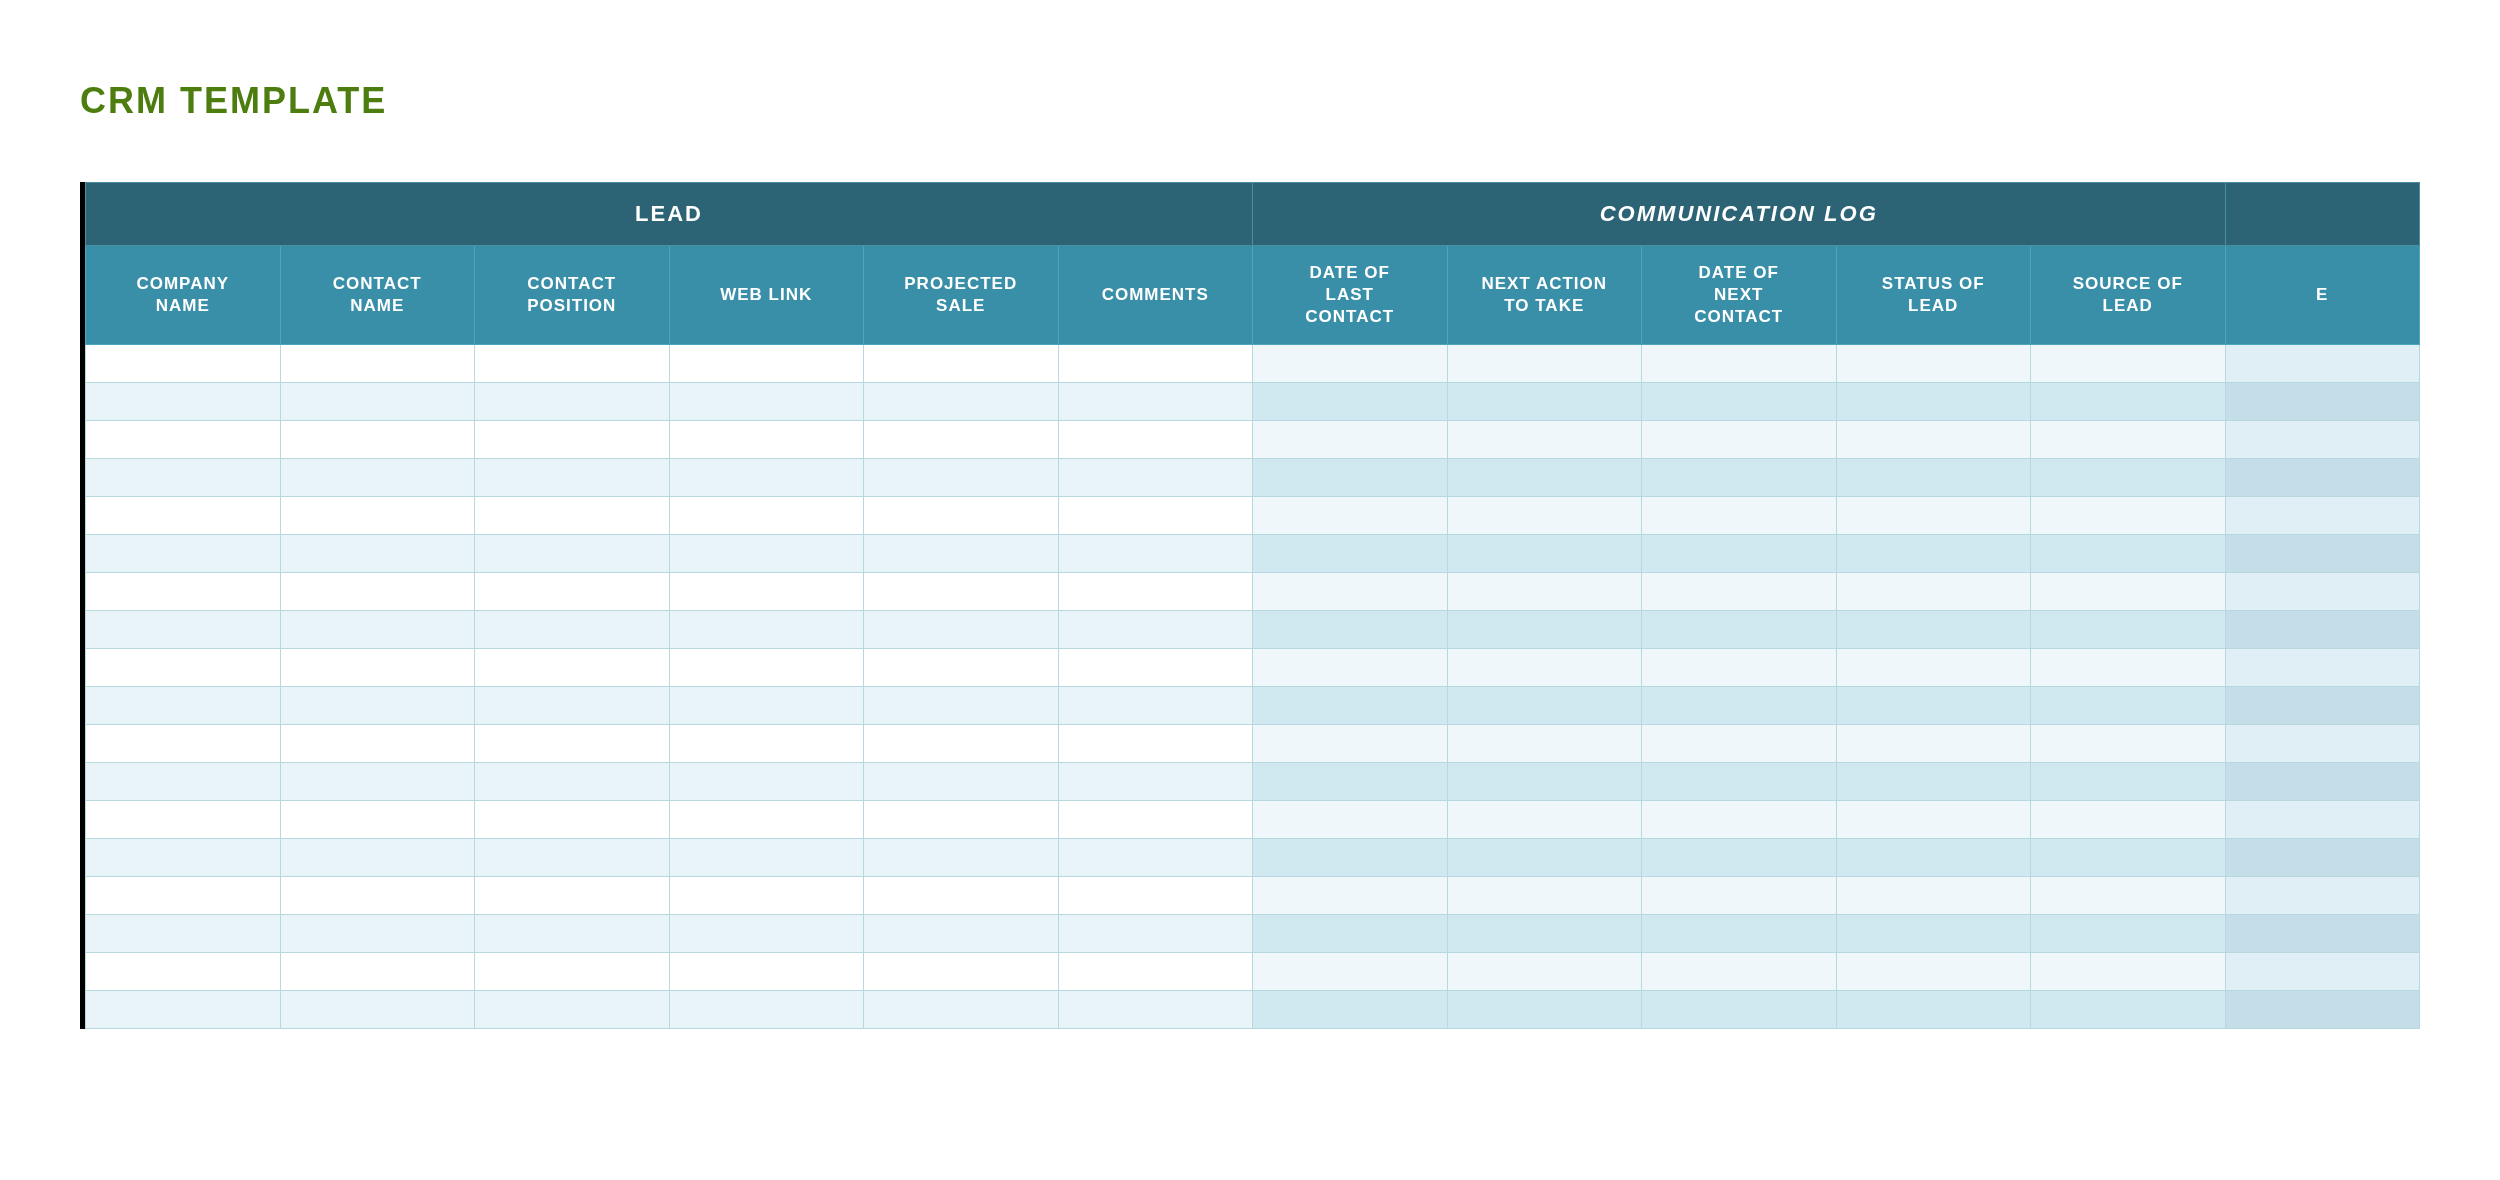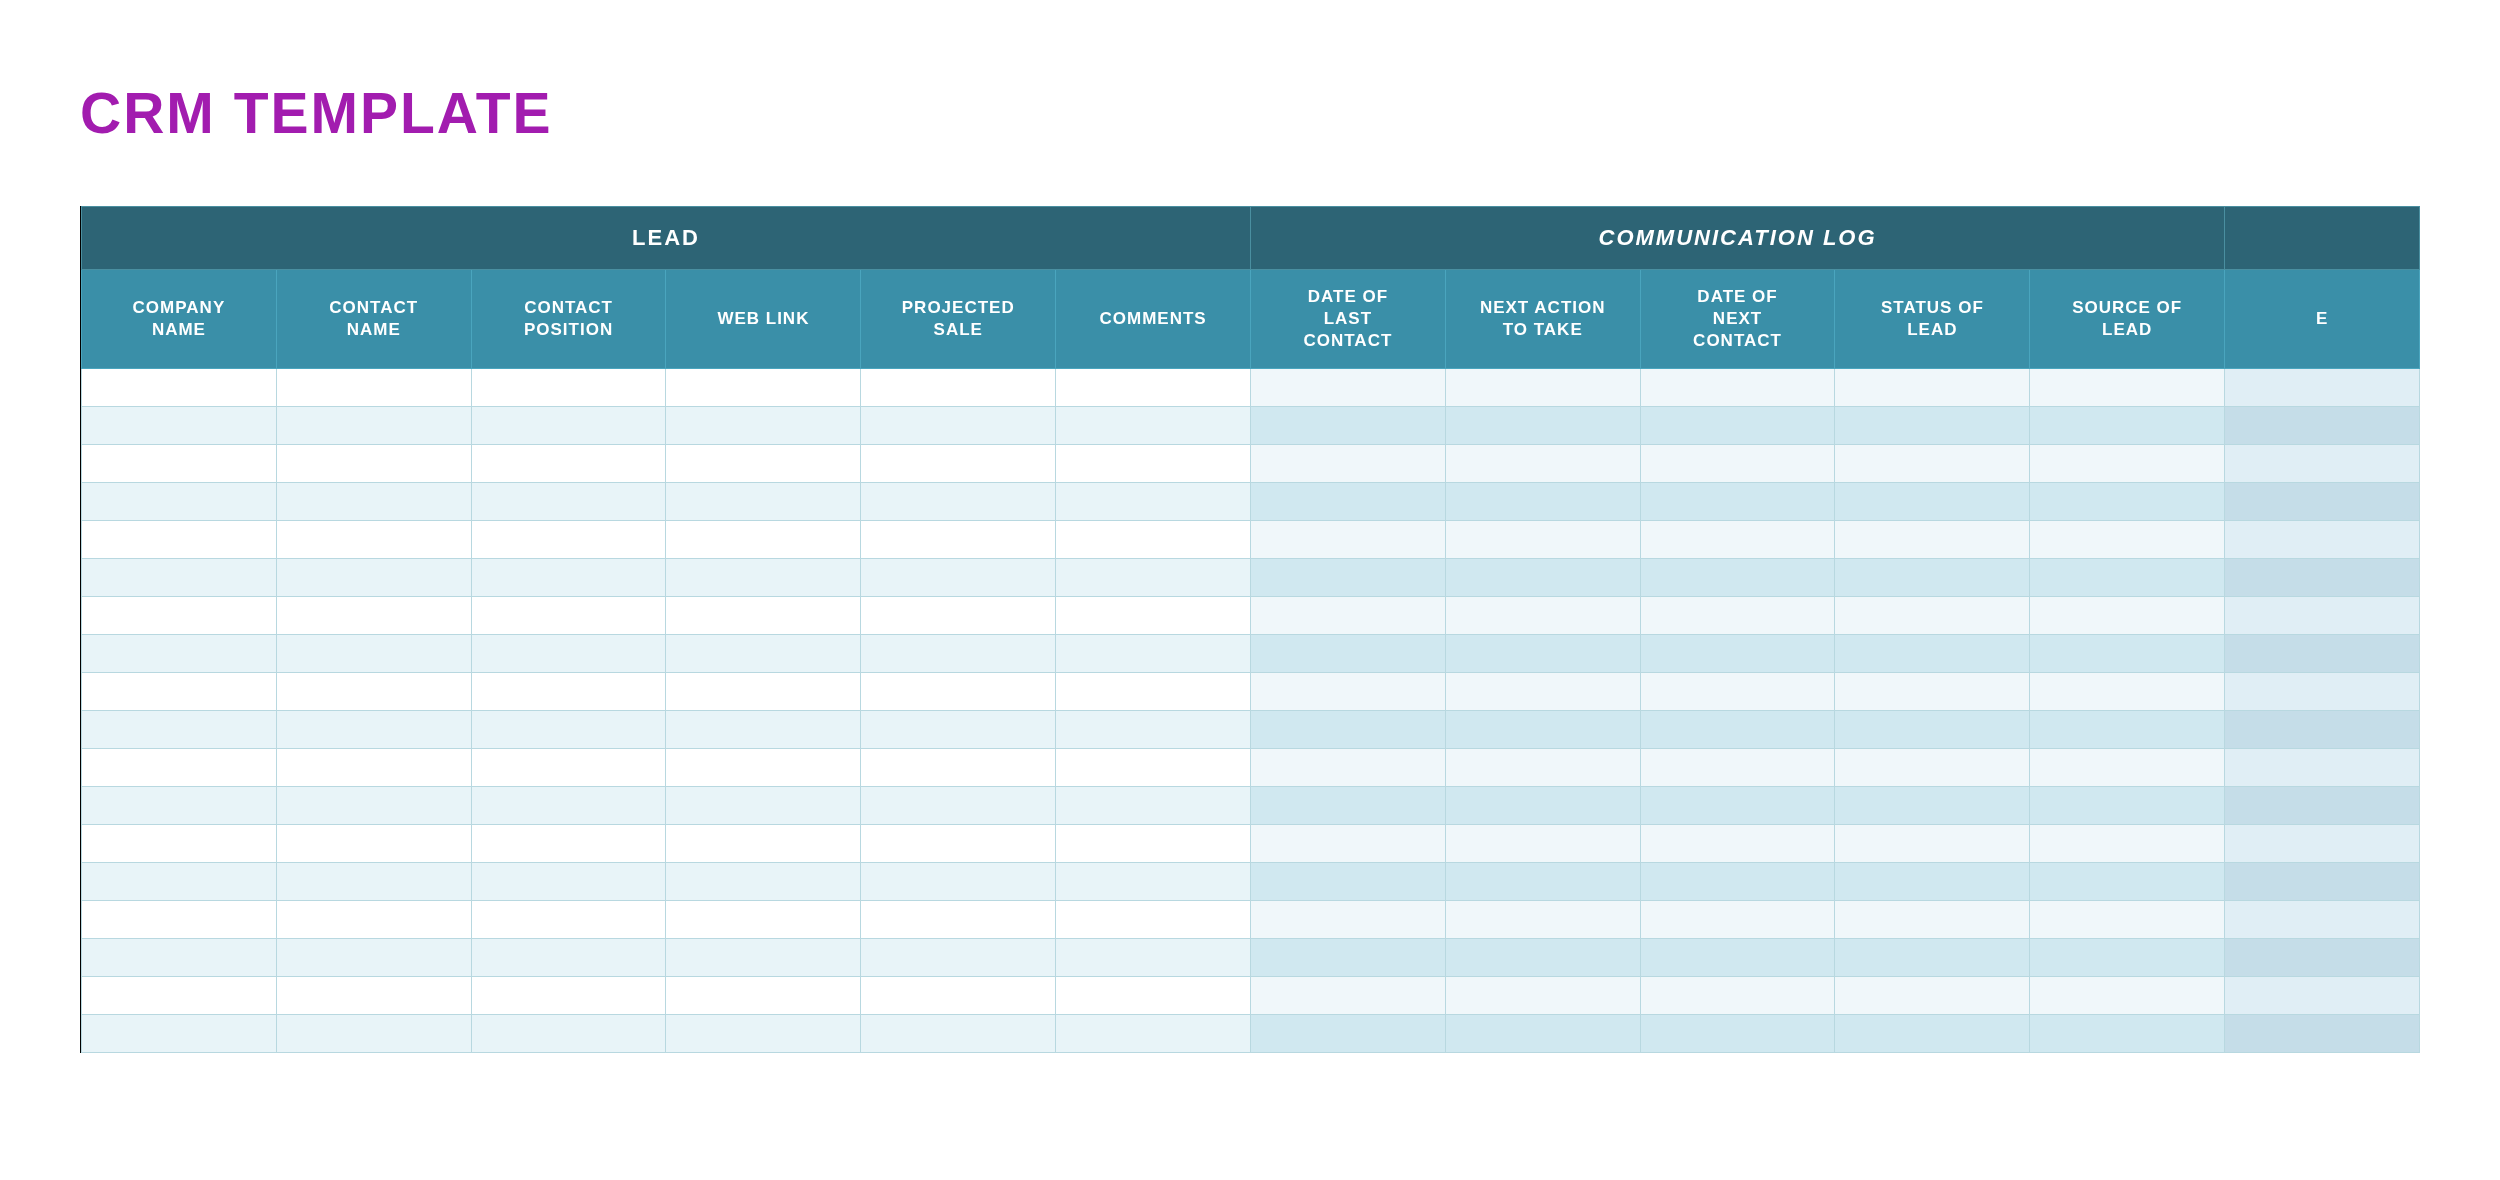--- a/index.html
+++ b/index.html
@@ -10,32 +10,32 @@
 
     body {
       background: #ffffff;
       font-family: Arial, sans-serif;
       width: 2500px;
       min-height: 1180px;
       padding: 80px 80px 40px 80px;
     }
 
     .page-title {
-      color: #a21caf;
-      font-size: 57px;
+      color: #4d7c0f;
+      font-size: 36px;
       font-weight: 700;
       letter-spacing: 2px;
       margin-bottom: 60px;
       text-transform: uppercase;
     }
 
     .table-wrapper {
       width: 100%;
       overflow: hidden;
-      border-left: 1px solid #000000;
+      border-left: 5px solid #000000;
     }
 
     table {
       width: 100%;
       border-collapse: collapse;
       table-layout: fixed;
     }
 
     
     .group-header-row th {

